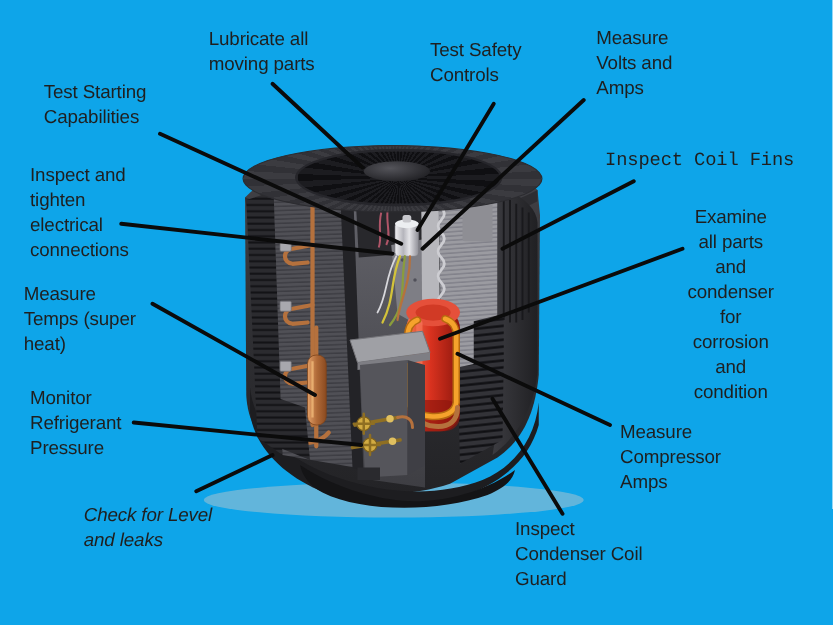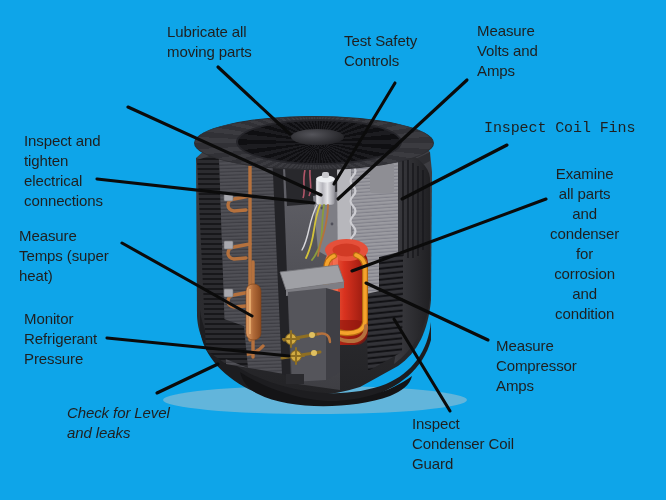--- a/index.html
+++ b/index.html
@@ -222,20 +222,22 @@
     </g>
   </svg>
 
   <div class="label" style="left:167px;top:22px;">Lubricate all
 moving parts</div>
   <div class="label" style="left:344px;top:31px;">Test Safety
 Controls</div>
   <div class="label" style="left:477px;top:21px;">Measure
 Volts and
 Amps</div>
+  <div class="label" style="left:35px;top:64px;">Test Starting
+Capabilities</div>
   <div class="label" style="left:484px;top:119px;font-family:Liberation Mono, monospace;">Inspect Coil Fins</div>
   <div class="label" style="left:24px;top:131px;">Inspect and
 tighten
 electrical
 connections</div>
   <div class="label" style="left:550px;top:164px;text-align:center;">Examine
 all parts
 and
 condenser
 for

